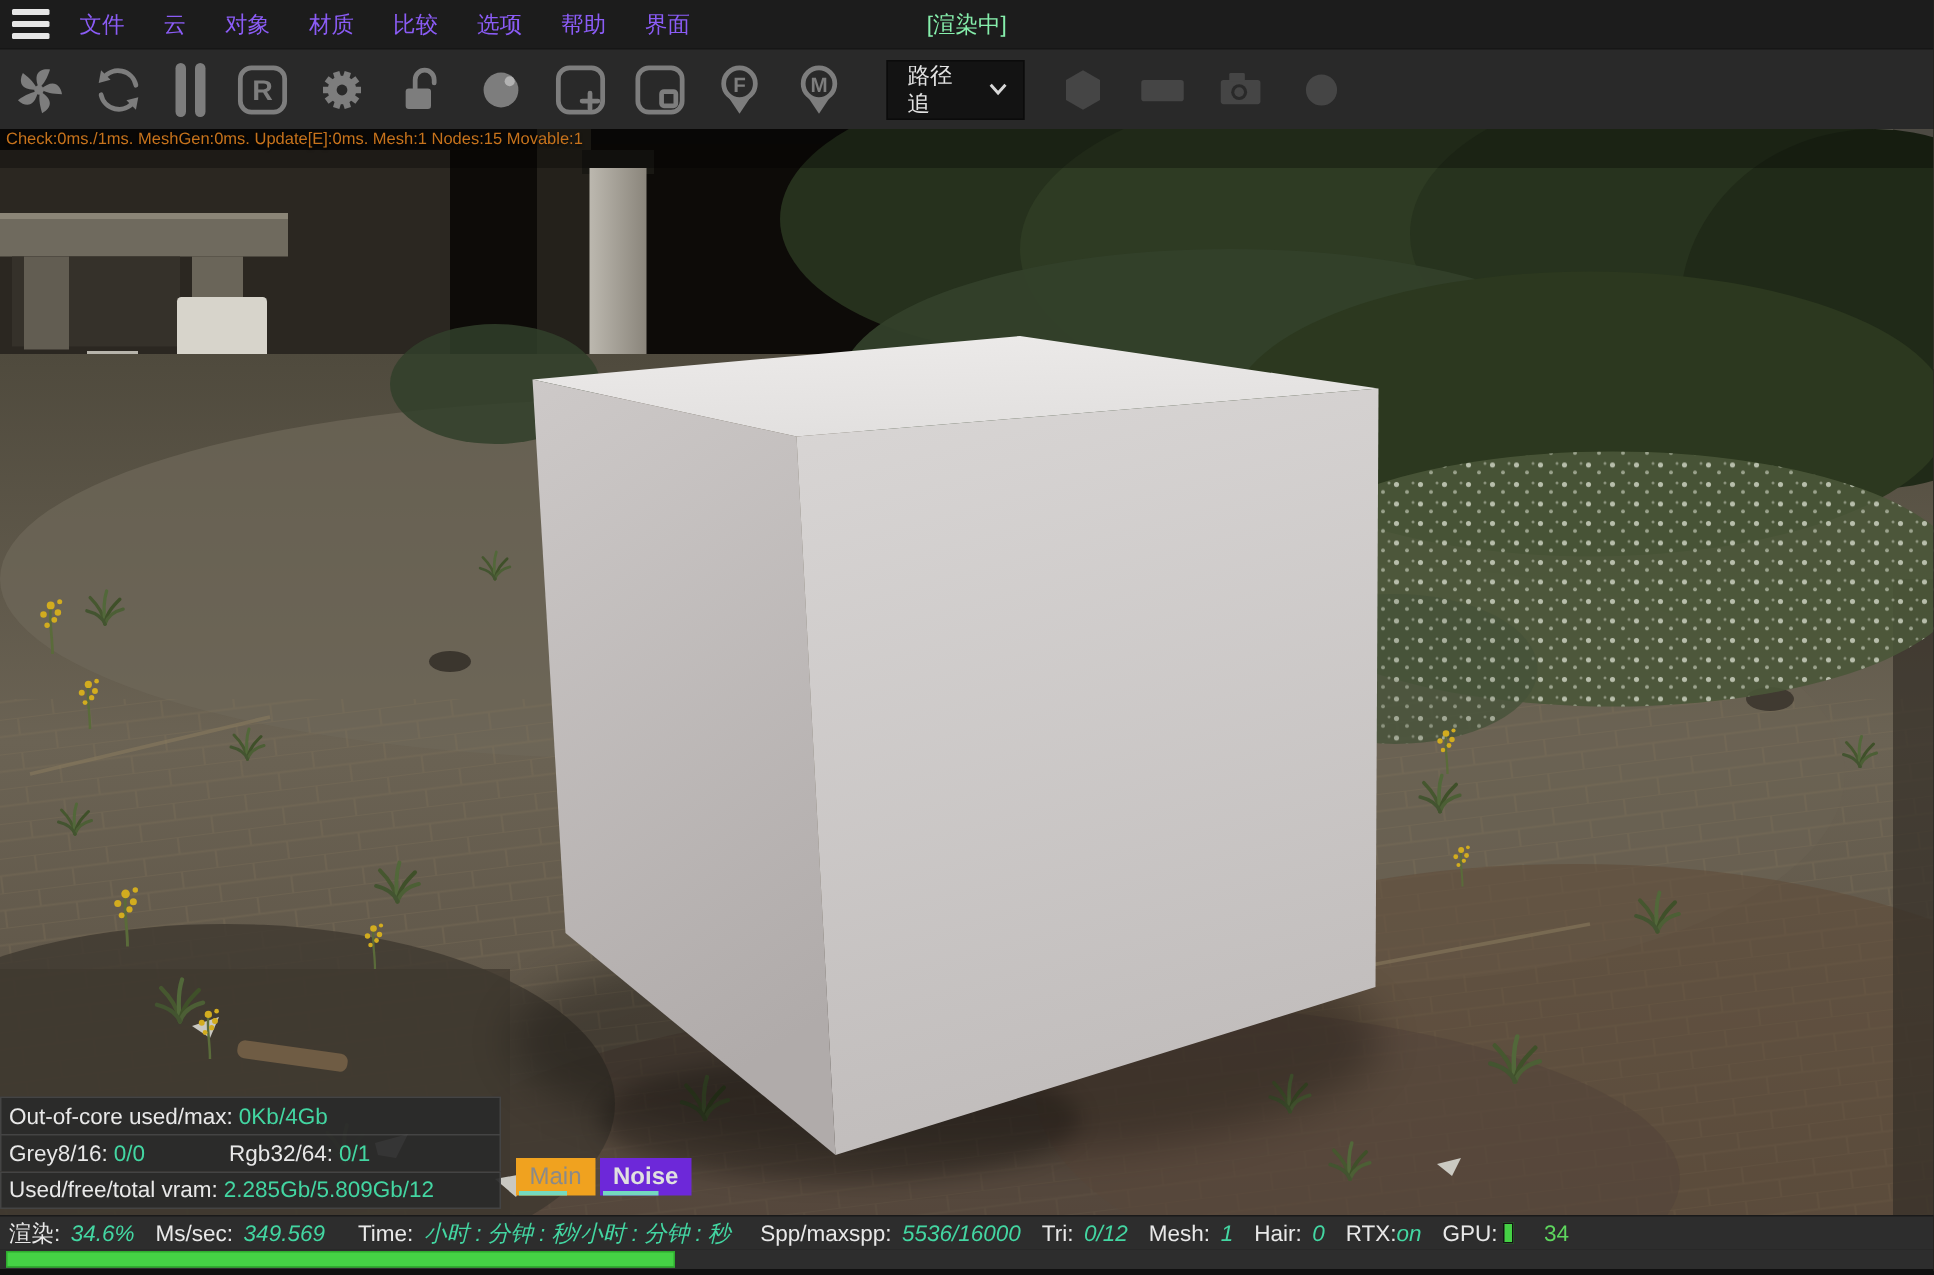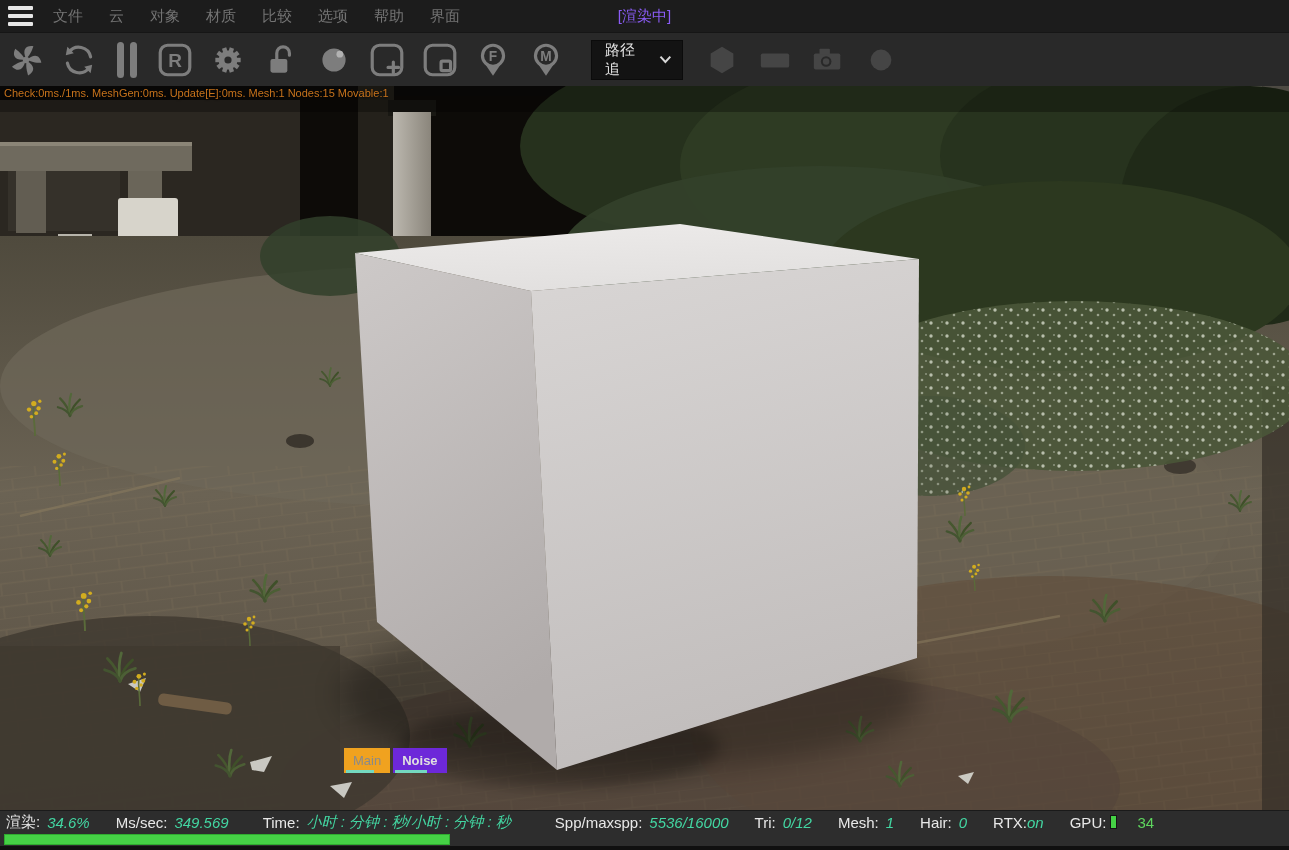--- a/index.html
+++ b/index.html
@@ -12,22 +12,22 @@
   html,body{width:1289px;height:850px;overflow:hidden;background:#000;
     font-family:"Liberation Sans","DejaVu Sans",sans-serif;}
   .app{width:1289px;height:850px;display:flex;flex-direction:column;background:#1c1c1c;}
 
   
   .menubar{height:32px;background:var(--menu-bg);display:flex;align-items:center;
     position:relative;flex:0 0 auto;color:var(--txt);font-size:15px;}
   .hamburger{width:40px;height:32px;display:flex;flex-direction:column;justify-content:center;
     align-items:center;gap:4px;cursor:pointer;}
   .hamburger i{display:block;width:25px;height:4px;background:#e6e6e6;border-radius:1px;}
-  .menuitem{padding:5px 13px;cursor:pointer;color:#737373;}
-  .wintitle{position:absolute;left:0;right:0;text-align:center;color:#8b5cf6;pointer-events:none;}
+  .menuitem{padding:5px 13px;cursor:pointer;color:#8b5cf6;}
+  .wintitle{position:absolute;left:0;right:0;text-align:center;color:#86efac;pointer-events:none;}
 
   
   .toolbar{height:54px;background:var(--tool-bg);display:flex;align-items:center;
     padding:0 6px;gap:13px;flex:0 0 auto;border-top:1px solid #161616;}
   .tbtn{width:40px;height:40px;display:flex;align-items:center;justify-content:center;cursor:pointer;}
   .tbtn svg{display:block;}
   .dropdown{height:40px;background:#131313;border:1px solid #0b0b0b;color:#e3e3e3;
     display:flex;align-items:center;font-size:15px;padding:0 10px 0 13px;cursor:pointer;gap:10px;margin-left:12px;}
   .dd-display{width:146px;margin-left:8px;justify-content:space-between;}
   .dd-kernel{width:92px;justify-content:space-between;}
@@ -37,30 +37,30 @@
   .viewport{position:relative;height:724px;flex:0 0 auto;overflow:hidden;background:#4e4a3e;}
   .viewport > svg#scene{position:absolute;inset:0;width:100%;height:100%;}
   .debugline{position:absolute;left:4px;top:1px;font-size:11px;color:var(--orange);
     white-space:nowrap;text-shadow:0 1px 2px rgba(0,0,0,.6);}
   .statsbox{position:absolute;left:0;top:645px;width:334px;font-size:15px;color:#e8e8e8;}
   .statsrow{height:25px;background:rgba(42,42,42,.93);border:1px solid rgba(100,100,100,.45);
     border-bottom:none;display:flex;align-items:center;padding:0 5px;white-space:nowrap;overflow:hidden;}
   .statsrow:last-child{border-bottom:1px solid rgba(100,100,100,.45);}
   .statsrow .val{color:var(--teal);margin-left:4px;}
   .statsrow .lbl2{margin-left:56px;}
-  .tabs{position:absolute;left:344px;top:662px;display:flex;gap:3px;font-size:13px;justify-content:center;}
+  .tabs{position:absolute;left:344px;top:686px;display:flex;gap:3px;font-size:16px;justify-content:center;}
   .tab{height:25px;padding:0 9px;display:flex;align-items:center;position:relative;cursor:pointer;}
   .tab-main{background:var(--tab-orange);color:#8a8a8a;}
   .tab-noise{background:#6d28d9;color:#e0e0e0;font-weight:bold;}
   .tab .tline{position:absolute;left:2px;bottom:0;height:3px;width:60%;background:#74d9c0;}
 
   
   .statusbar{height:23px;background:var(--status-bg);border-top:1px solid #1a1a1a;
     display:flex;align-items:center;padding:0 6px;font-size:15px;color:#e8e8e8;
-    gap:26px;flex:0 0 auto;white-space:nowrap;}
+    gap:14px;flex:0 0 auto;white-space:nowrap;}
   .sgroup{display:flex;align-items:center;gap:7px;}
   .sgroup.tight{gap:0;}
   .sval{color:var(--teal);font-style:italic;}
   .gpuval{color:var(--gpu-green);}
   .gpumeter{width:7px;height:14px;background:var(--green);border:1px solid #141414;margin:0 6px 0 4px;}
   .progressrow{height:13px;background:var(--status-bg);position:relative;flex:0 0 auto;}
   .progressbar{position:absolute;left:4px;top:1px;height:11px;background:var(--green);
     border:1px solid #2fab2f;}
   .bottomstrip{height:4px;background:#101010;flex:1 1 auto;}
 
@@ -371,20 +371,36 @@
         <polygon points="355,167 680,138 919,173 531,205" fill="url(#gTop)"></polygon>
         <polygon points="355,167 531,205 557,684 377,536" fill="url(#gLeft)"></polygon>
         <polygon points="531,205 919,173 917,572 557,684" fill="url(#gRight)"></polygon>
       </g>
 
       <rect x="0" y="0" width="1289" height="26" fill="#000" opacity="0.3"></rect>
     </svg>
 
     <div class="debugline">Check:0ms./1ms. MeshGen:0ms. Update[E]:0ms. Mesh:1 Nodes:15 Movable:1</div>
 
+    <div class="statsbox">
+      <div class="statsrow">
+        <span>Out-of-core used/max:</span>
+        <span class="val">0Kb/4Gb</span>
+      </div>
+      <div class="statsrow">
+        <span>Grey8/16:</span>
+        <span class="val">0/0</span>
+        <span class="lbl2">Rgb32/64:</span>
+        <span class="val">0/1</span>
+      </div>
+      <div class="statsrow">
+        <span>Used/free/total vram:</span>
+        <span class="val">2.285Gb/5.809Gb/12</span>
+      </div>
+    </div>
 
     <div class="tabs">
       <div class="tab tab-main">
         <span>Main</span>
         <div class="tline"></div>
       </div>
       <div class="tab tab-noise">
         <span>Noise</span>
         <div class="tline"></div>
       </div>
@@ -397,21 +413,21 @@
       <span class="sval">34.6%</span>
     </span>
     <span class="sgroup">
       <span>Ms/sec:</span>
       <span class="sval">349.569</span>
     </span>
     <span class="sgroup" style="margin-left:8px;">
       <span>Time:</span>
       <span class="sval">小时 : 分钟 : 秒/小时 : 分钟 : 秒</span>
     </span>
-    <span class="sgroup" style="margin-left:18px;">
+    <span class="sgroup" style="margin-left:6px;">
       <span>Spp/maxspp:</span>
       <span class="sval">5536/16000</span>
     </span>
     <span class="sgroup">
       <span>Tri:</span>
       <span class="sval">0/12</span>
     </span>
     <span class="sgroup">
       <span>Mesh:</span>
       <span class="sval">1</span>

